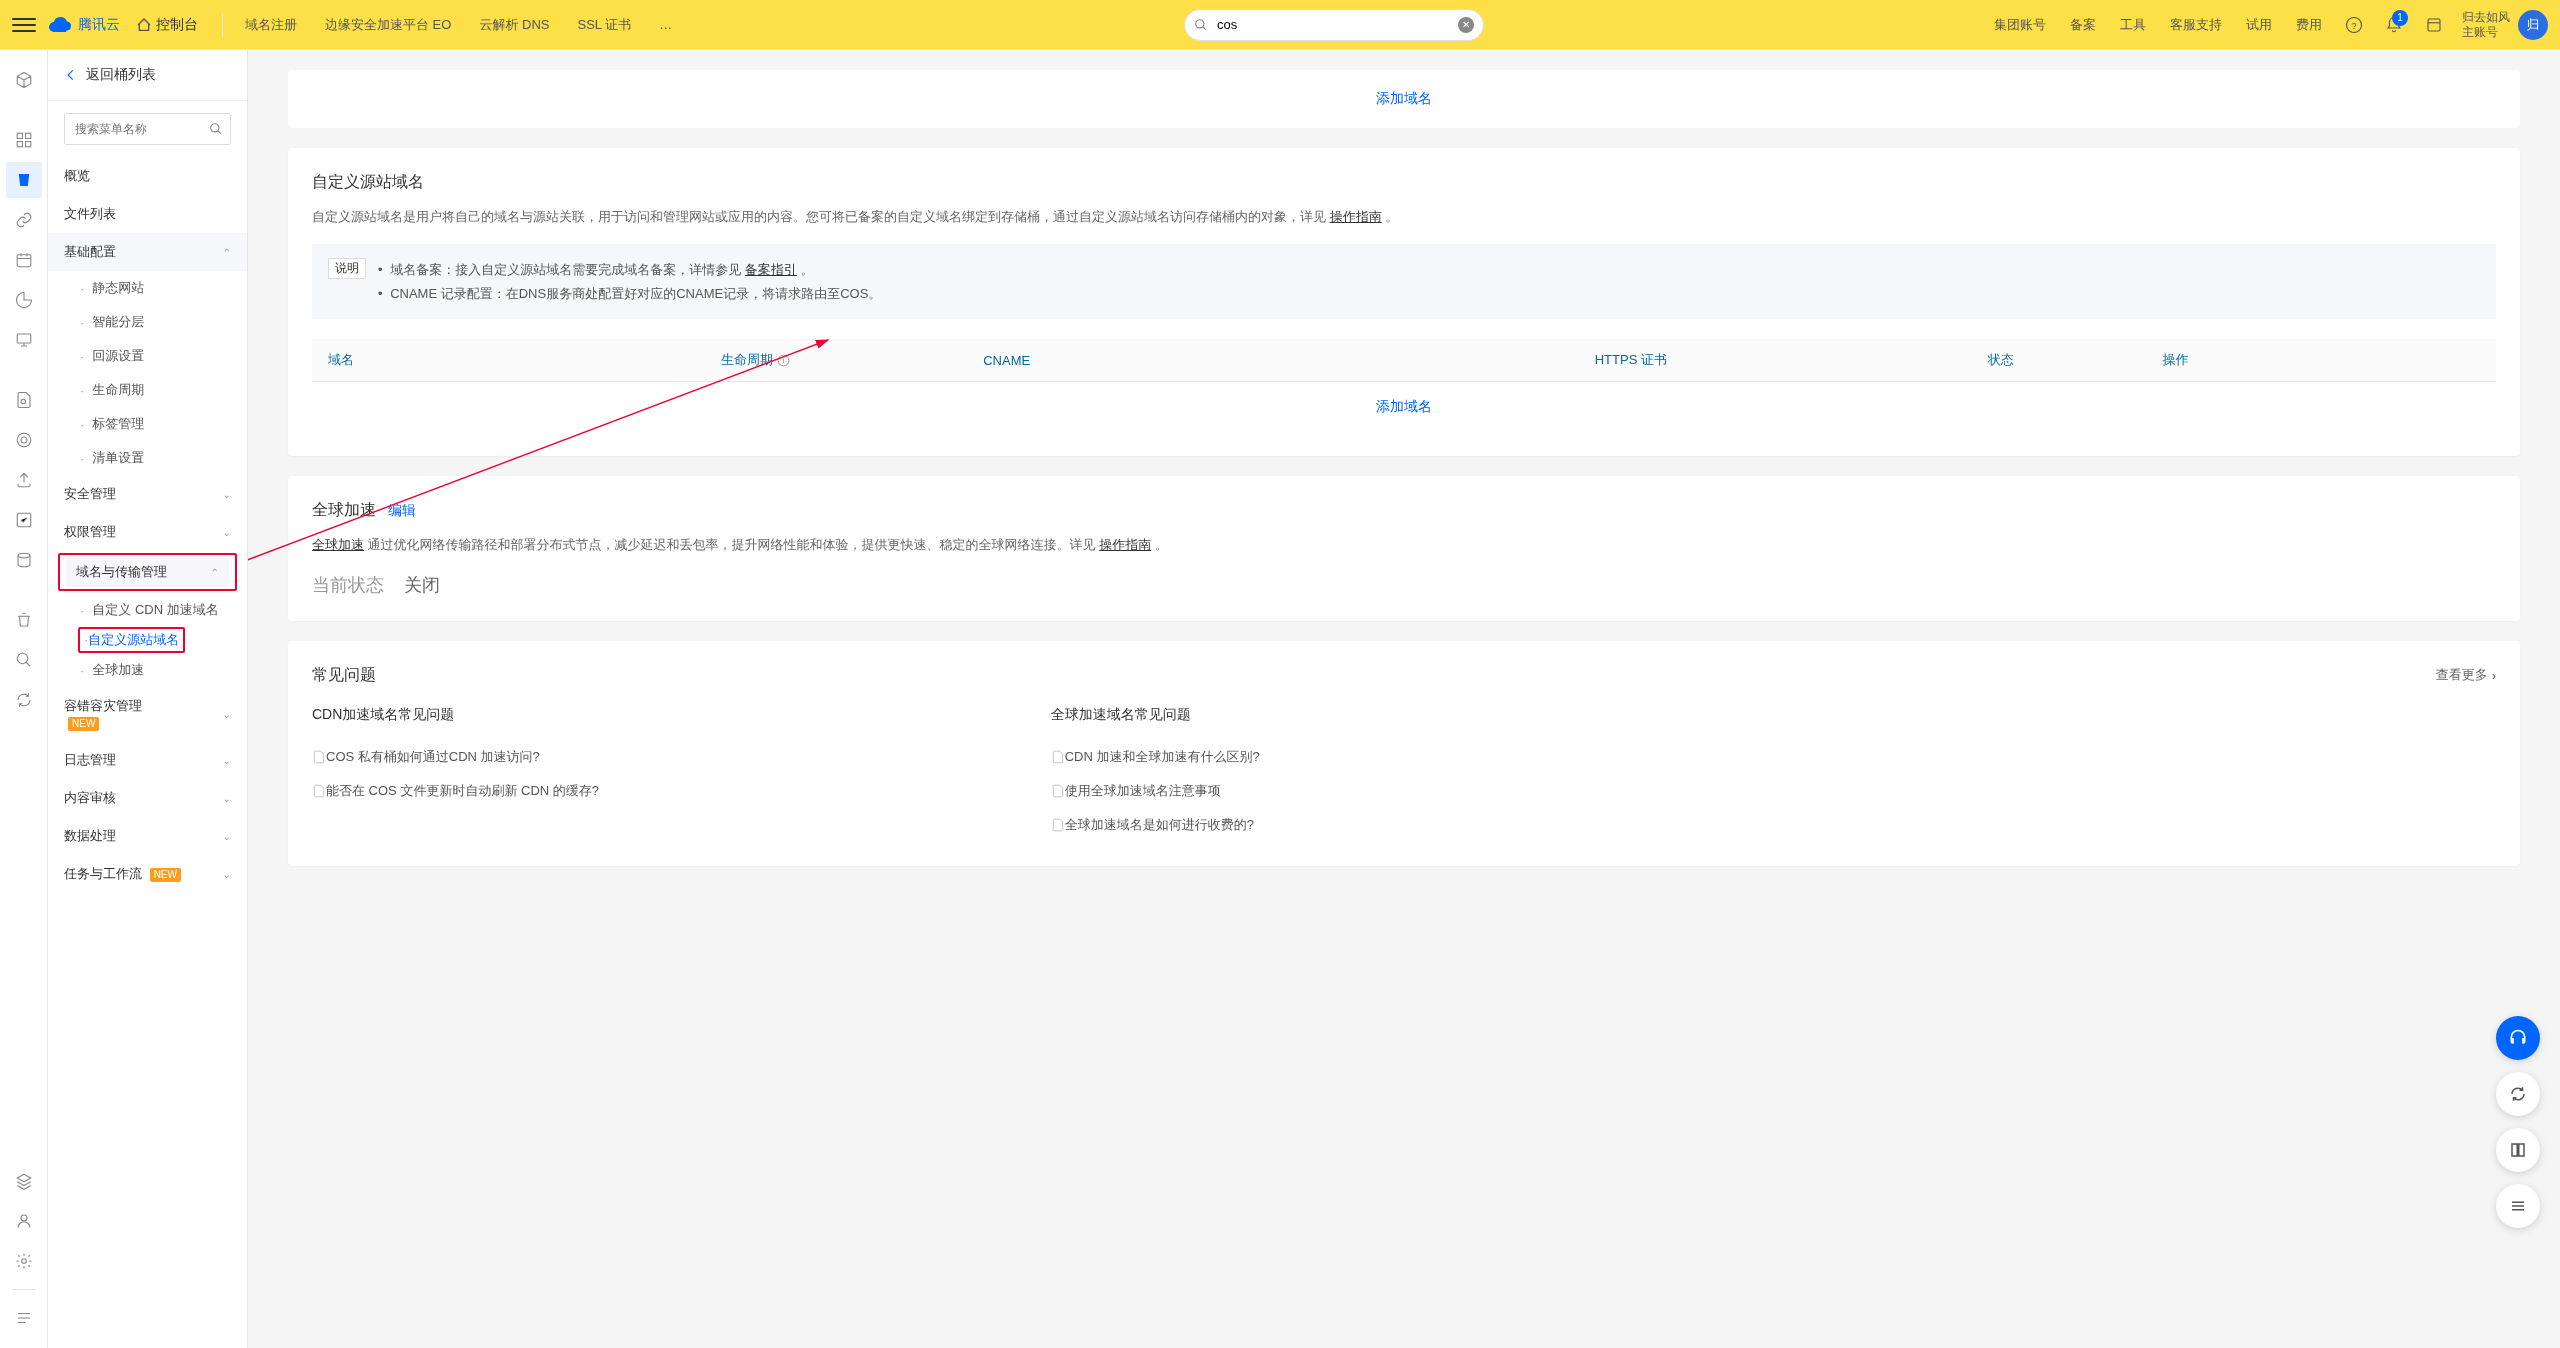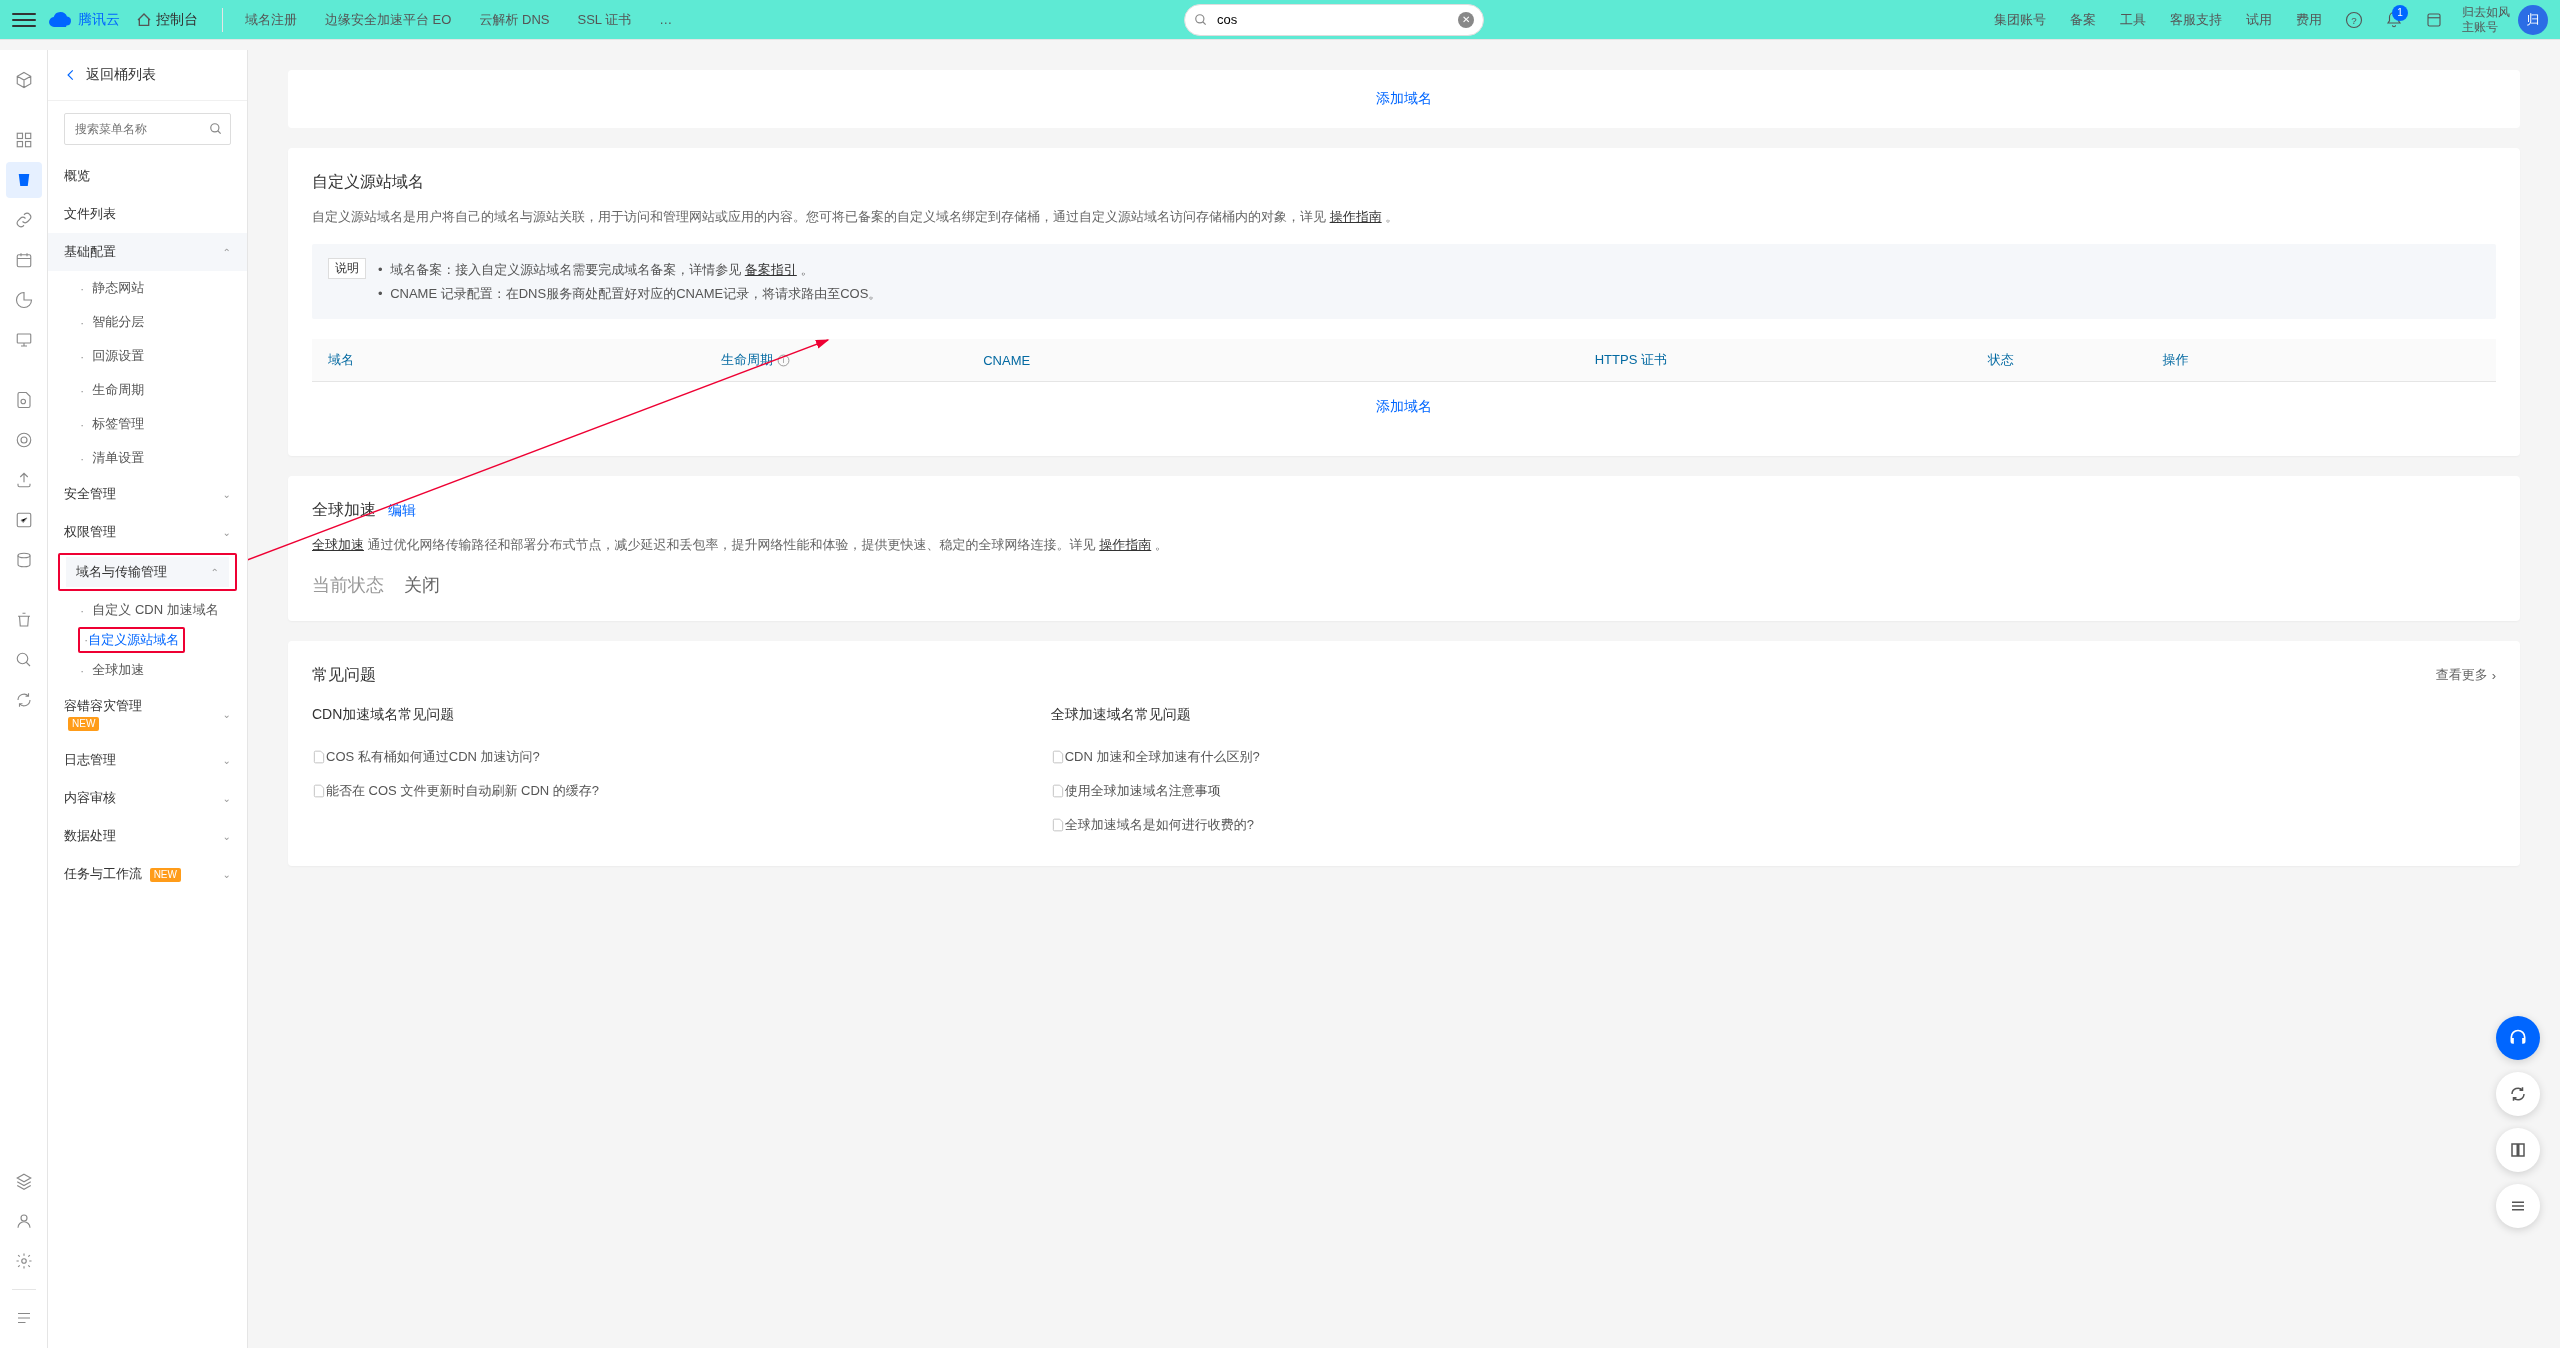--- a/index.html
+++ b/index.html
@@ -1,19 +1,19 @@
 <!DOCTYPE html>
 <html><head>
 <meta charset="utf-8">
 <style>
 * { margin: 0; padding: 0; box-sizing: border-box; }
 body { font-family: -apple-system, BlinkMacSystemFont, "PingFang SC", "Microsoft YaHei", sans-serif; font-size: 14px; color: #333; background: #f5f5f5; overflow-x: hidden; }
 
 
-.top-header { height: 40px; background: #5eead4; border-bottom: 1px solid #e5e5e5; display: flex; align-items: center; padding: 16px 12px; position: fixed; top: 0; left: 0; right: 0; z-index: 100; }
+.top-header { height: 50px; background: #fde047; border-bottom: 1px solid #e5e5e5; display: flex; align-items: center; padding: 16px 12px; position: fixed; top: 0; left: 0; right: 0; z-index: 100; }
 .hamburger { width: 24px; height: 24px; display: flex; flex-direction: column; justify-content: center; gap: 4px; cursor: pointer; margin-right: 12px; }
 .hamburger span { height: 2px; background: #333; border-radius: 1px; }
 .logo { display: flex; align-items: center; gap: 6px; color: #0066ff; font-weight: 500; margin-right: 16px; cursor: pointer; }
 .logo-icon { width: 24px; height: 24px; }
 .home-link { display: flex; align-items: center; gap: 4px; color: #333; cursor: pointer; margin-right: 16px; }
 .top-divider { width: 1px; height: 24px; background: #e5e5e5; margin: 0 8px; }
 .top-nav { display: flex; align-items: center; gap: 0; }
 .top-nav-item { padding: 0 14px; color: #555; cursor: pointer; font-size: 13px; height: 50px; display: flex; align-items: center; }
 .search-wrap { flex: 1; display: flex; justify-content: center; padding: 0 20px; }
 .search-box { position: relative; width: 300px; }

